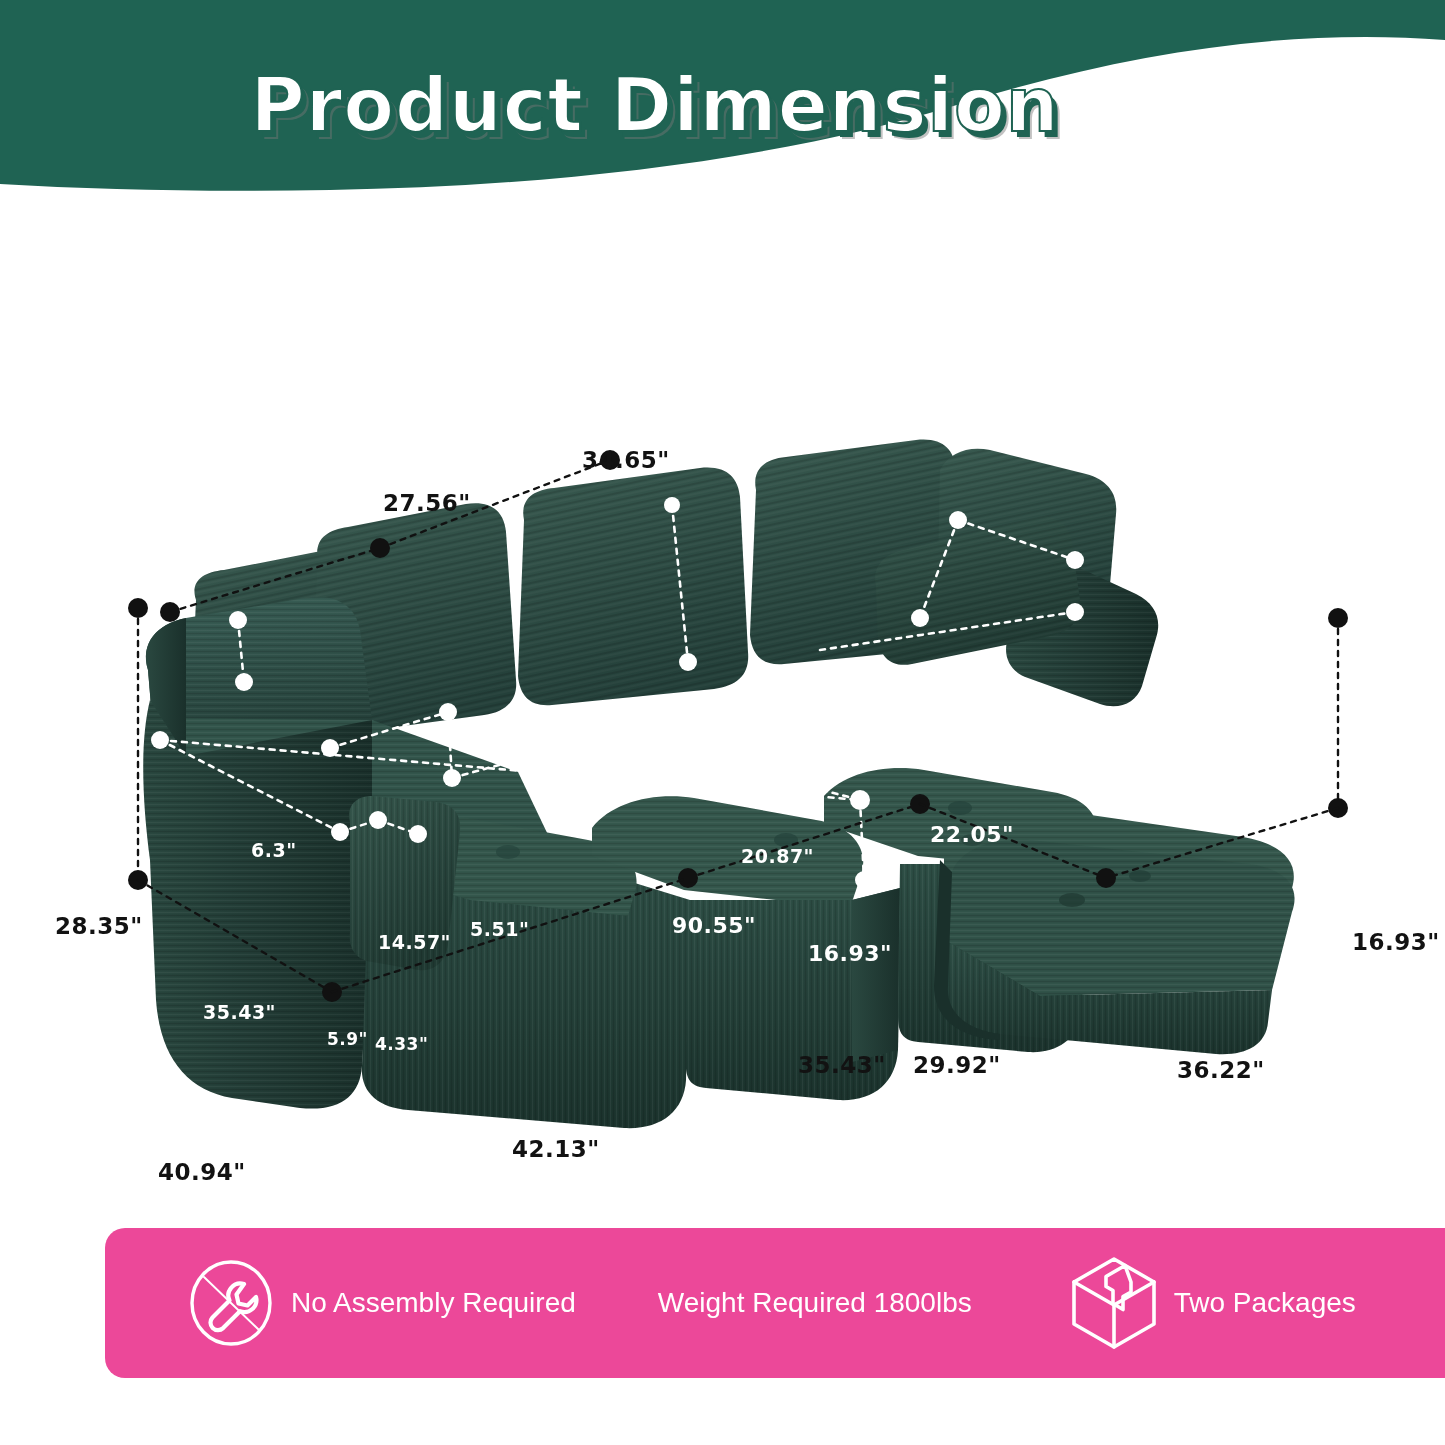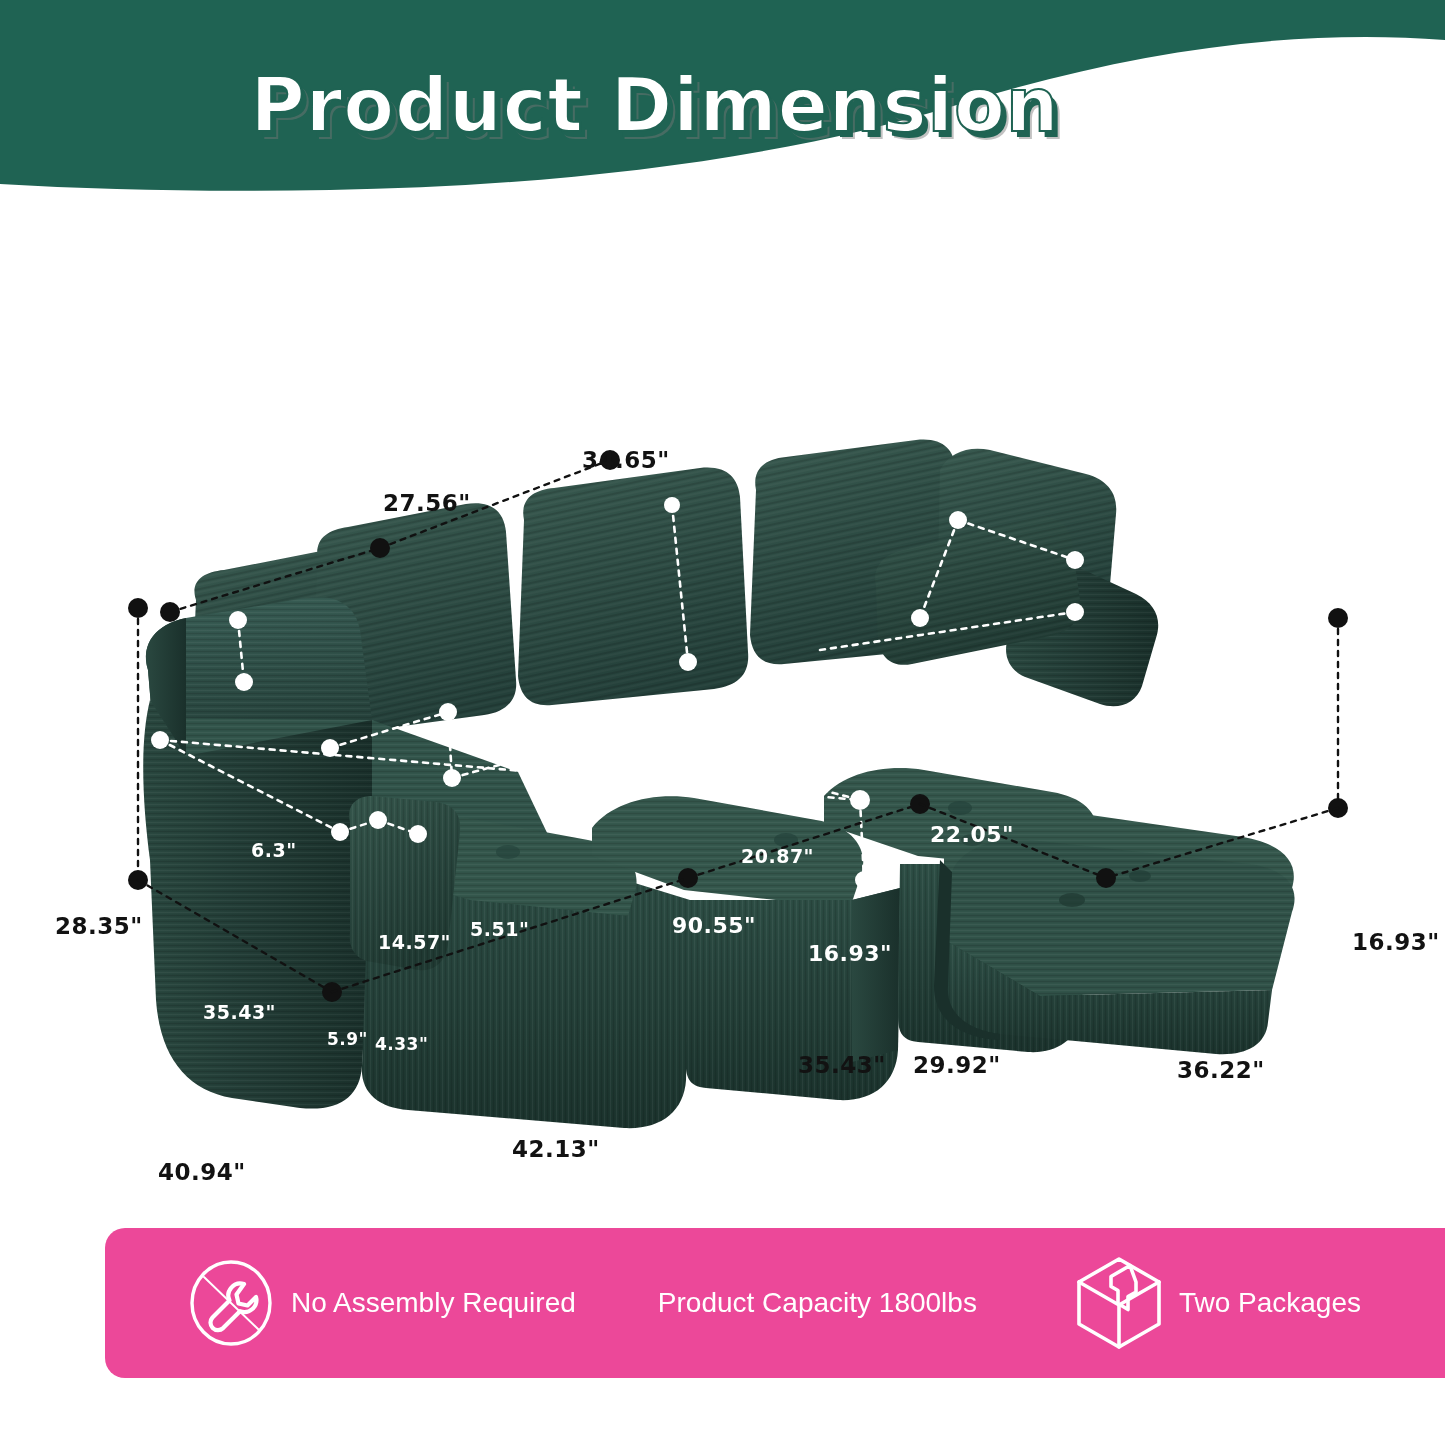--- a/index.html
+++ b/index.html
@@ -397,21 +397,21 @@
           <ellipse cx="50" cy="50" rx="39" ry="41"></ellipse>
           <path d="M63 31 a12 12 0 0 0 -14.5 16.5 L31.5 64.5 a7.5 7.5 0 0 0 10.6 10.6 L59 58.2
                    A12 12 0 0 0 75 44 l-8.5 8.5 -9-2 -2-9 Z" stroke-width="4.2"></path>
           <line x1="23" y1="24" x2="78" y2="77" stroke-width="2"></line>
         </svg>
       </span>
       <span class="flabel">No Assembly Required</span>
     </div>
 
     <div class="feature" id="f2">
-      <span class="flabel">Product Capacity 1800lbs</span>
+      <span class="flabel">Weight Required 1800lbs</span>
     </div>
 
     <div class="feature" id="f3">
       <span class="ficon">
         <svg width="104" height="104" viewBox="0 0 104 104" fill="none" stroke="#ffffff" stroke-width="3.6" stroke-linecap="round" stroke-linejoin="round">
           <path d="M52 8 L92 31 v42 L52 96 L12 73 V31 Z"></path>
           <path d="M12 31 L52 54 L92 31"></path>
           <path d="M52 54 V96"></path>
           <path d="M63 14.5 L44 25.5 v10 l7 4 v13 l10 6 v-13 l8 -4.5 v-10 Z"></path>
         </svg>

